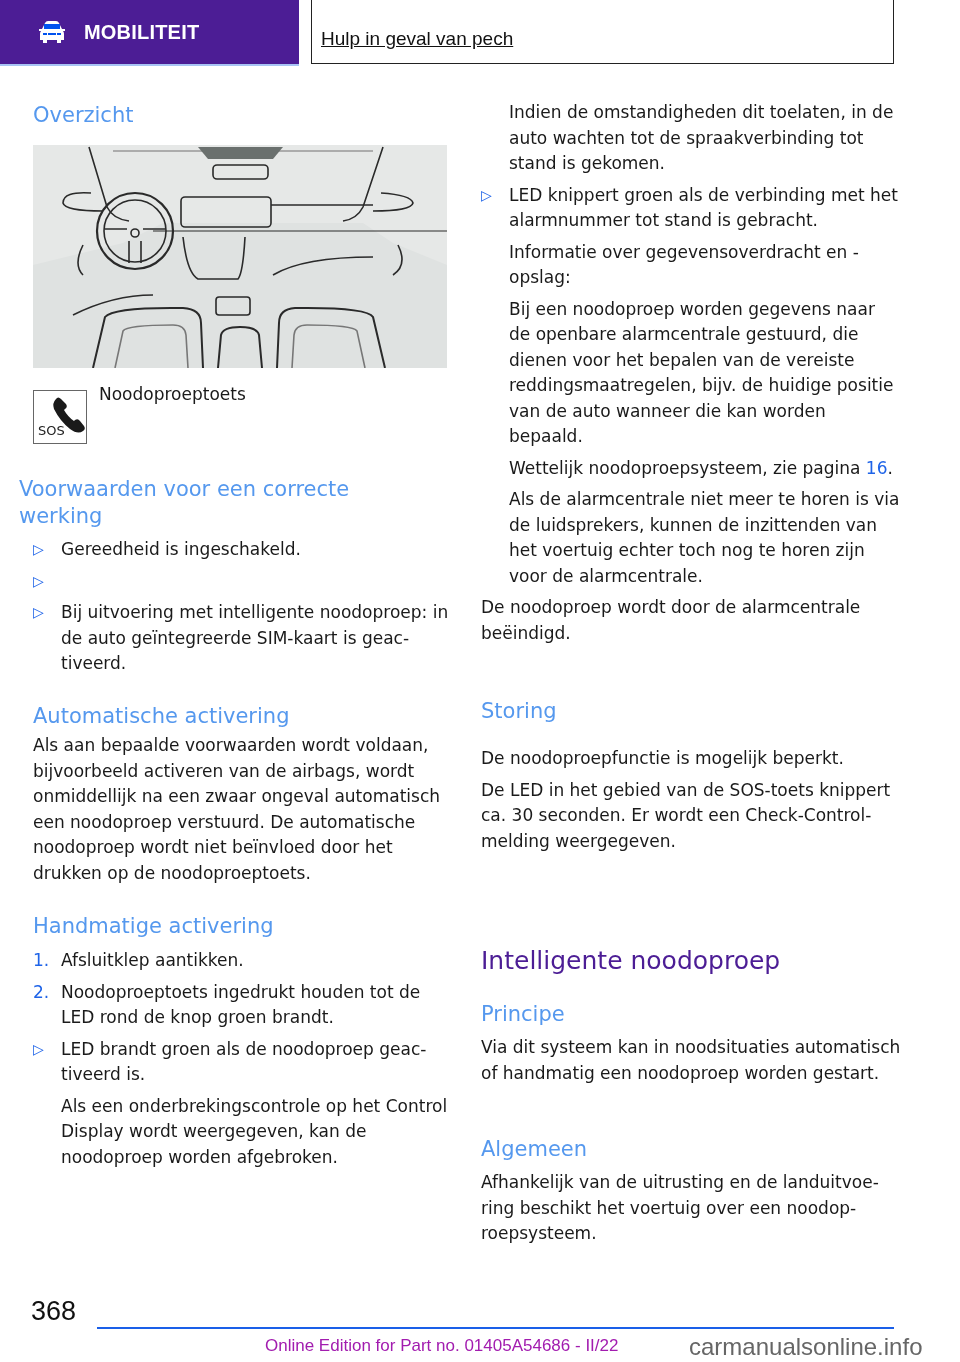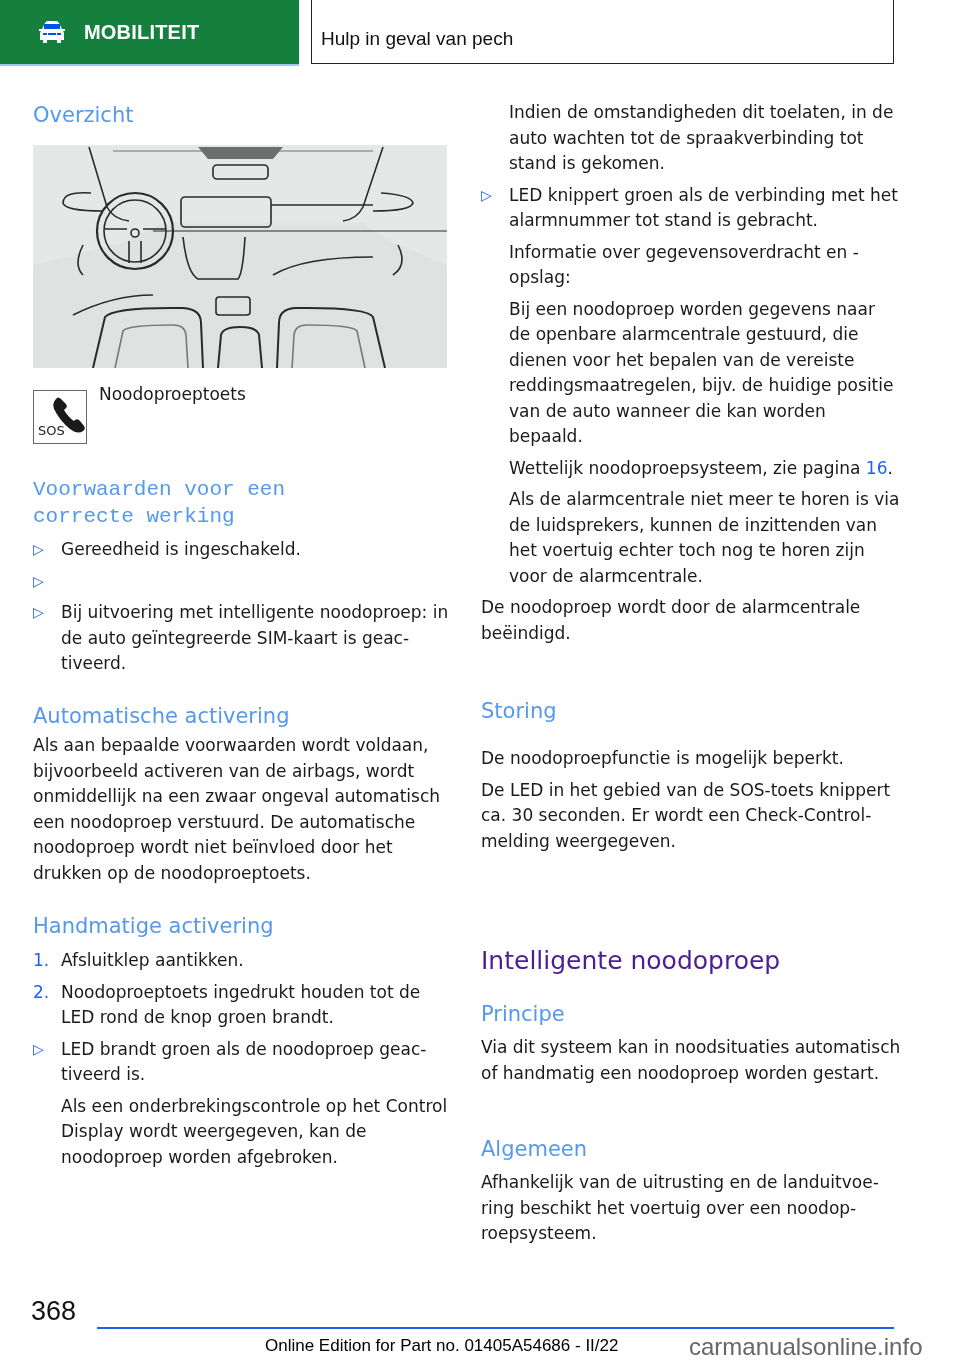--- a/index.html
+++ b/index.html
@@ -1,44 +1,44 @@
 <!DOCTYPE html>
 <html><head>
 <meta charset="utf-8">
 <style>
   html, body { margin:0; padding:0; background:#ffffff; }
   body { width:960px; height:1362px; position:relative; overflow:hidden;
          font-family:"DejaVu Sans", sans-serif; color:#1a1a1a; }
   .hdr-tab { position:absolute; left:0; top:0; width:299px; height:64px;
-             background:#15803d; border-bottom:2px solid #a8c4f5;
+             background:#4c1d95; border-bottom:2px solid #a8c4f5;
              display:flex; align-items:center; }
   .hdr-tab .car { margin-left:36px; width:32px; height:24px; }
   .hdr-tab .lbl { margin-left:16px; color:#fff; font-weight:bold; font-size:20px;
                   font-family:"Liberation Sans", sans-serif; letter-spacing:0.2px; }
   .hdr-box { position:absolute; left:311px; top:-2px; width:583px; height:66px;
              border:1.5px solid #222; border-top:none; box-sizing:border-box;
              display:flex; align-items:center; }
   .hdr-box span { margin-left:9px; margin-top:16px; font-size:19px;
-                  font-family:"Liberation Sans", sans-serif; color:#111; }
+                  font-family:"Liberation Sans", sans-serif; color:#111;text-decoration:underline; }
   .h2 { color:#5598ee; font-size:21px; line-height:27px; margin:0; font-weight:normal; }
   .h1 { color:#4c1d95; font-size:25px; line-height:30px; margin:0; font-weight:normal; }
   p, .item { font-size:17px; line-height:25.5px; margin:0; }
   .item { display:flex; }
   .marker { width:28px; flex:none; color:#1f64e8; font-size:14px; }
   .marker.num { font-size:17px; }
   .indent { padding-left:28px; }
   .abs { position:absolute; }
   .illus { position:absolute; left:33px; top:145px; width:414px; height:223px; background:#e6e8e7; }
   .sos-box { position:absolute; left:33px; top:390px; width:54px; height:54px;
              border:1.5px solid #666; box-sizing:border-box; background:#fff; }
   .link { color:#1f64e8; }
   .footer-num { position:absolute; left:31px; top:1296px; font-size:27px;
                 font-family:"Liberation Sans", sans-serif; color:#111; }
   .footer-line { position:absolute; left:97px; top:1327px; width:797px; height:2px; background:#1a5fe8; }
-  .footer-txt { position:absolute; left:265px; top:1336px; font-size:17px; color:#000000;
+  .footer-txt { position:absolute; left:265px; top:1336px; font-size:17px; color:#a21caf;
                 font-family:"Liberation Sans", sans-serif; }
   .watermark { position:absolute; left:689px; top:1333px; font-size:24px; color:#666;
                font-family:"Liberation Sans", sans-serif; }
 </style>
 </head>
 <body>
 
 <div class="hdr-tab">
   <svg class="car" viewBox="0 0 32 24">
     <path d="M6 9 L9 3 Q10 1 12 1 L20 1 Q22 1 23 3 L26 9 L29 9 L29 11 L27 11 Q28 12 28 14 L28 20 L25 20 L25 23 L21 23 L21 20 L11 20 L11 23 L7 23 L7 20 L4 20 L4 14 Q4 12 5 11 L3 11 L3 9 Z" fill="#fff"></path>
@@ -88,21 +88,21 @@
 </div>
 
 <div class="sos-box">
   <svg width="54" height="54" viewBox="0 0 54 54">
     <path d="M22 8 Q24 5 27 8 L32 13 Q34 16 31 18 L30 19 Q34 26 40 30 L41 29 Q44 27 46 30 L50 35 Q52 38 49 40 Q44 44 36 38 Q26 30 20 18 Q18 12 22 8 Z" fill="#1a1a1a"></path>
     <text x="4" y="44" font-family="DejaVu Sans, sans-serif" font-size="13" fill="#222">SOS</text>
   </svg>
 </div>
 <div class="abs" style="left:99px; top:384px; font-size:17px;">Noodoproeptoets</div>
 
-<div class="abs h2" style="left:33px; top:476px; width:360px;font-family:Liberation Mono, monospace;">Voorwaarden voor een correcte werking</div>
+<div class="abs h2" style="left:19px; top:476px; width:360px;">Voorwaarden voor een correcte werking</div>
 
 <div class="abs" style="left:33px; top:537px; width:420px;">
   <div class="item" style="margin-bottom:6px;">
     <span class="marker">▷</span>
     <span>Gereedheid is ingeschakeld.</span>
   </div>
   <div class="item" style="margin-bottom:6px;">
     <span class="marker">▷</span>
   </div>
   <div class="item">

